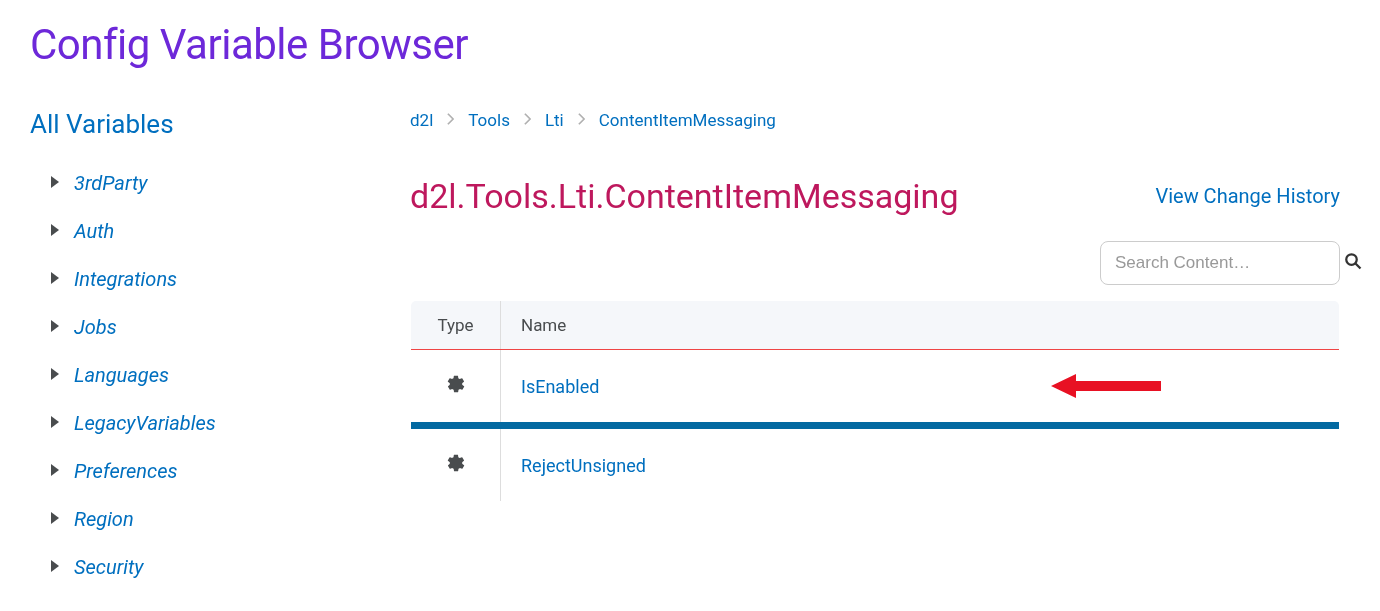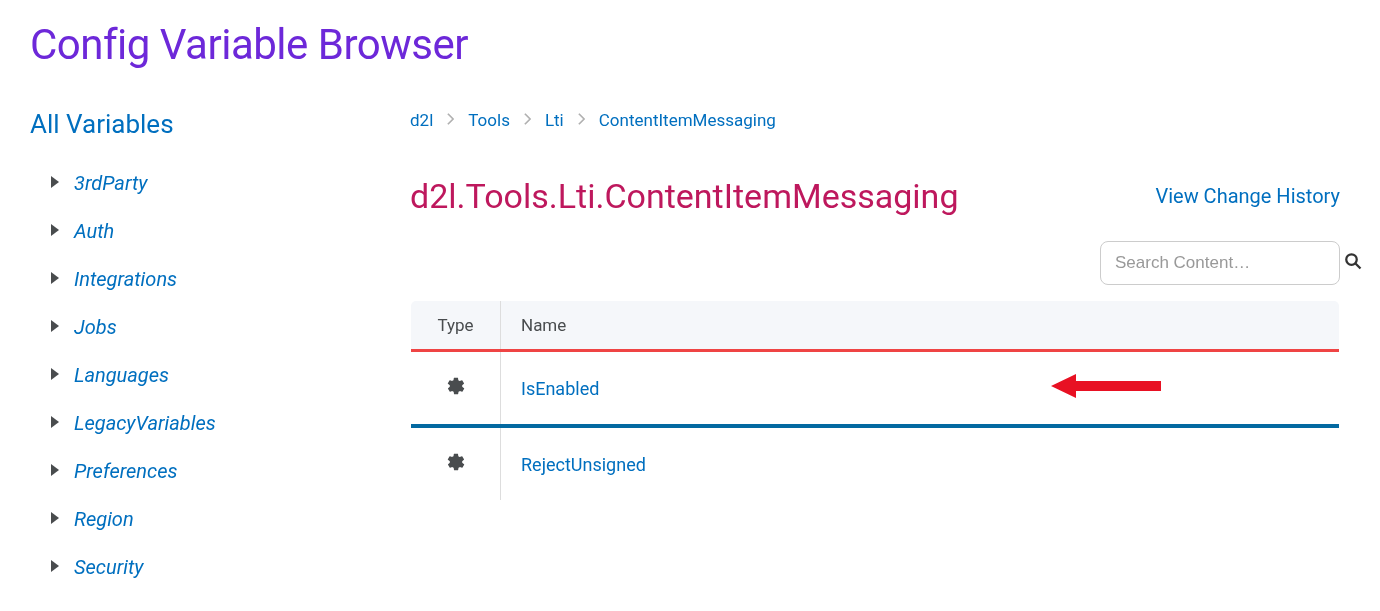--- a/index.html
+++ b/index.html
@@ -147,30 +147,30 @@
     }
     .data-table thead tr {
       background: #f5f7fa;
     }
     .data-table th {
       text-align: left;
       padding: 14px 20px;
       font-weight: 400;
       color: #494c4e;
       font-size: 17px;
-      border-bottom: 3px solid #ef4444;
+      border-bottom: 1px solid #ef4444;
     }
     .data-table th:first-child {
       width: 90px;
       text-align: center;
       border-right: 1px solid #ddd;
     }
     .data-table td {
       padding: 24px 20px;
-      border-bottom: 4px solid #0369a1;
+      border-bottom: 7px solid #0369a1;
       font-size: 18px;
     }
     .data-table tbody tr:last-child td {
       border-bottom: none;
     }
     .data-table td:first-child {
       text-align: center;
       border-right: 1px solid #ddd;
       color: #494c4e;
     }

